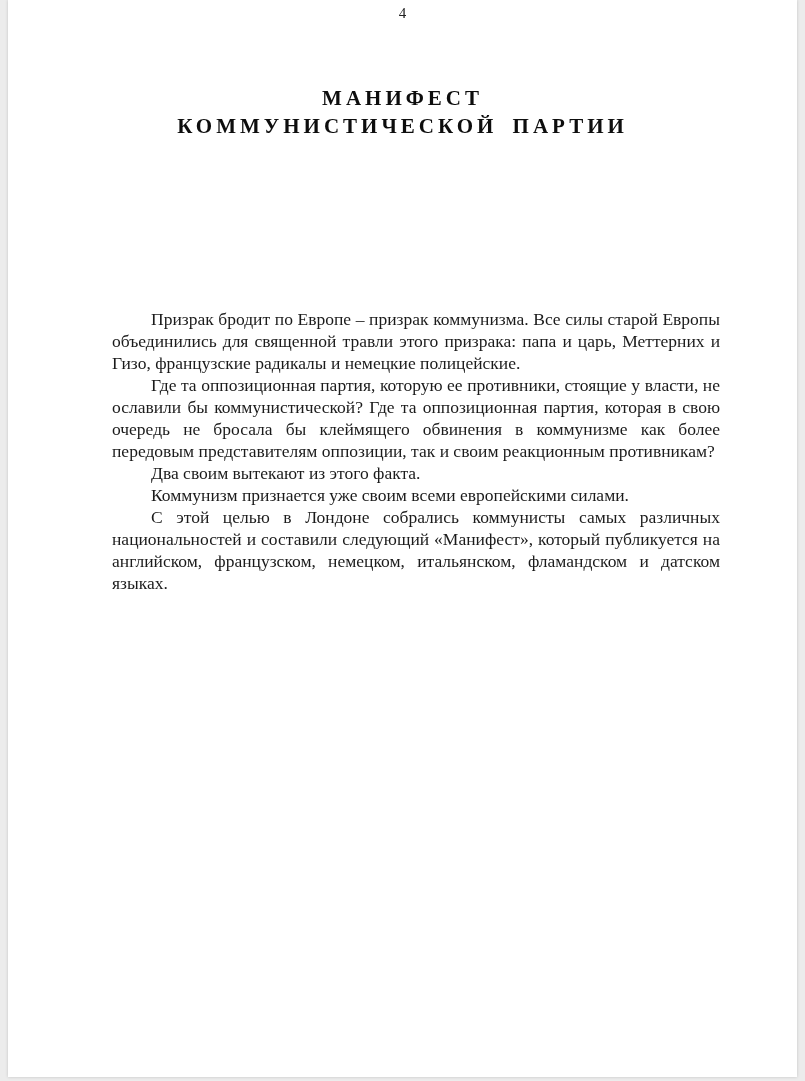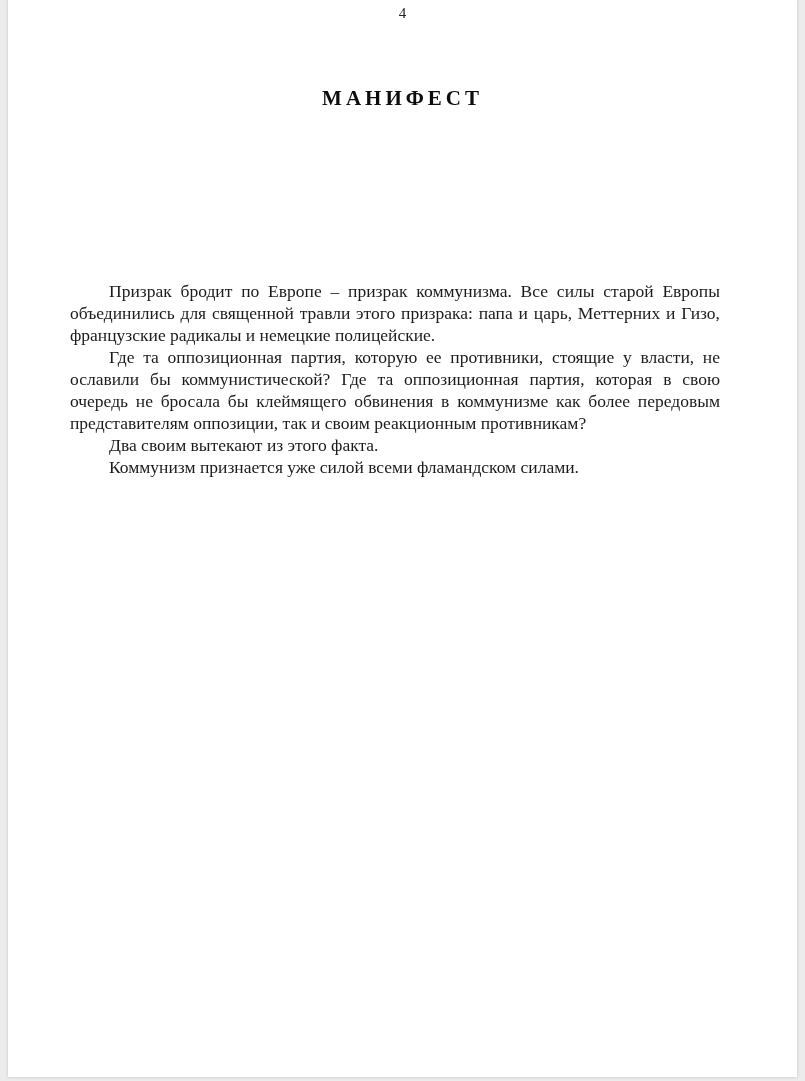--- a/index.html
+++ b/index.html
@@ -36,42 +36,43 @@
     text-align: center;
     font-size: 21px;
     font-weight: bold;
     line-height: 28px;
     letter-spacing: 4px;
     color: #0d0d0d;
     word-spacing: 6px;
   }
   .doc-body {
     margin-top: 168px;
-    padding: 0 77px 0 62px;
+    padding: 0 77px 0 104px;
     color: #1b1b1b;
   }
   .doc-body p {
     margin: 0;
     font-size: 17.5px;
     line-height: 22px;
     text-align: justify;
     text-indent: 39px;
   }
 </style>
 </head>
 <body>
 
 <div class="viewport">
   <div class="page">
 
     <div class="page-number">4</div>
 
-    <h1 class="doc-title"><span>МАНИФЕСТ</span><br></h1>
+    <h1 class="doc-title"><span>МАНИФЕСТ</span><br><span>КОММУНИСТИЧЕСКОЙ ПАРТИИ</span></h1>
 
     <div class="doc-body">
       <p>Призрак бродит по Европе – призрак коммунизма. Все силы старой Европы объединились для священной травли этого призрака: папа и царь, Меттерних и Гизо, французские радикалы и немецкие полицейские.</p>
       <p>Где та оппозиционная партия, которую ее противники, стоящие у власти, не ославили бы коммунистической? Где та оппозиционная партия, которая в свою очередь не бросала бы клеймящего обвинения в коммунизме как более передовым представителям оппозиции, так и своим реакционным противникам?</p>
       <p>Два своим вытекают из этого факта.</p>
-      <p>Коммунизм признается уже силой всеми фламандском силами.</p>
+      <p>Коммунизм признается уже своим всеми европейскими силами.</p>
+      <p>С этой целью в Лондоне собрались коммунисты самых различных национальностей и составили следующий «Манифест», который публикуется на английском, французском, немецком, итальянском, фламандском и датском языках.</p>
     </div>
 
   </div>
 </div>
 
 </body></html>

